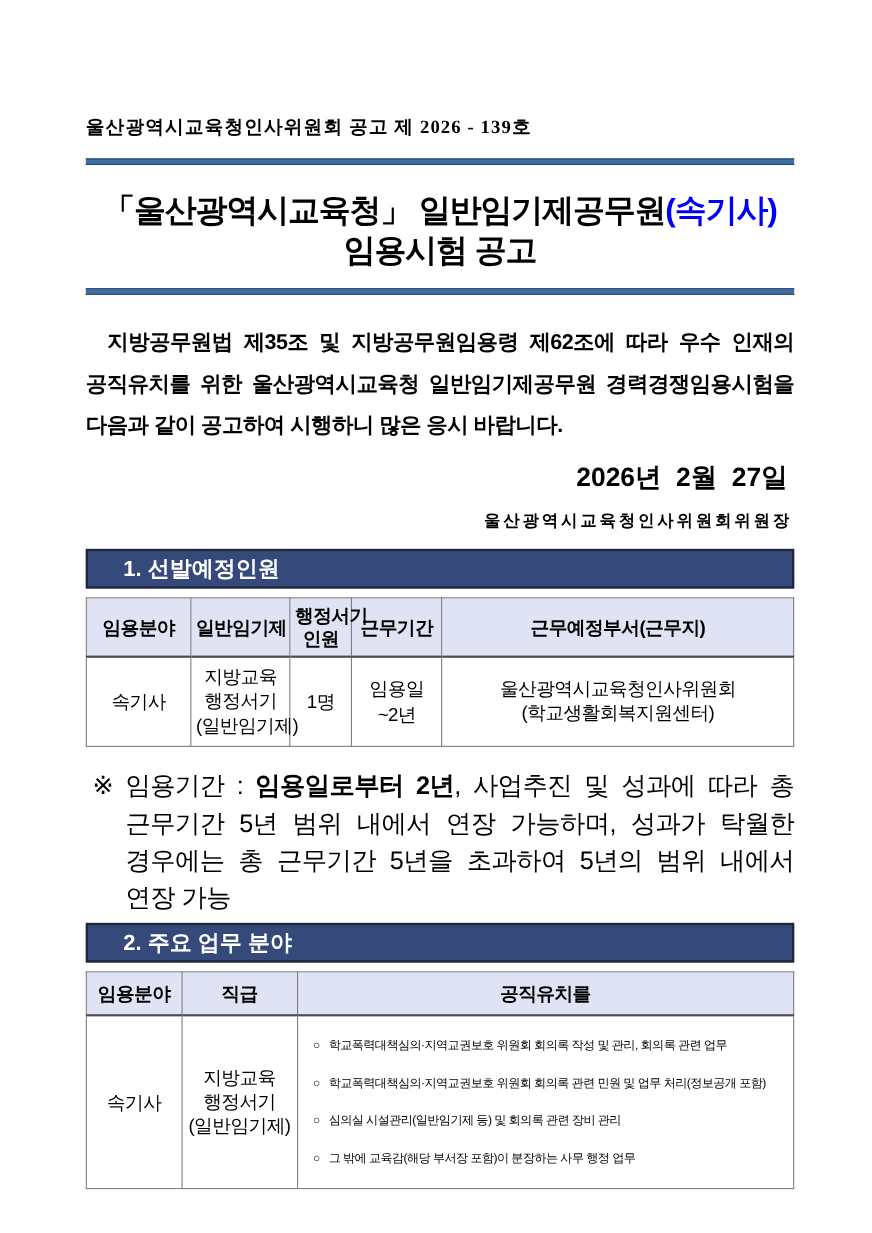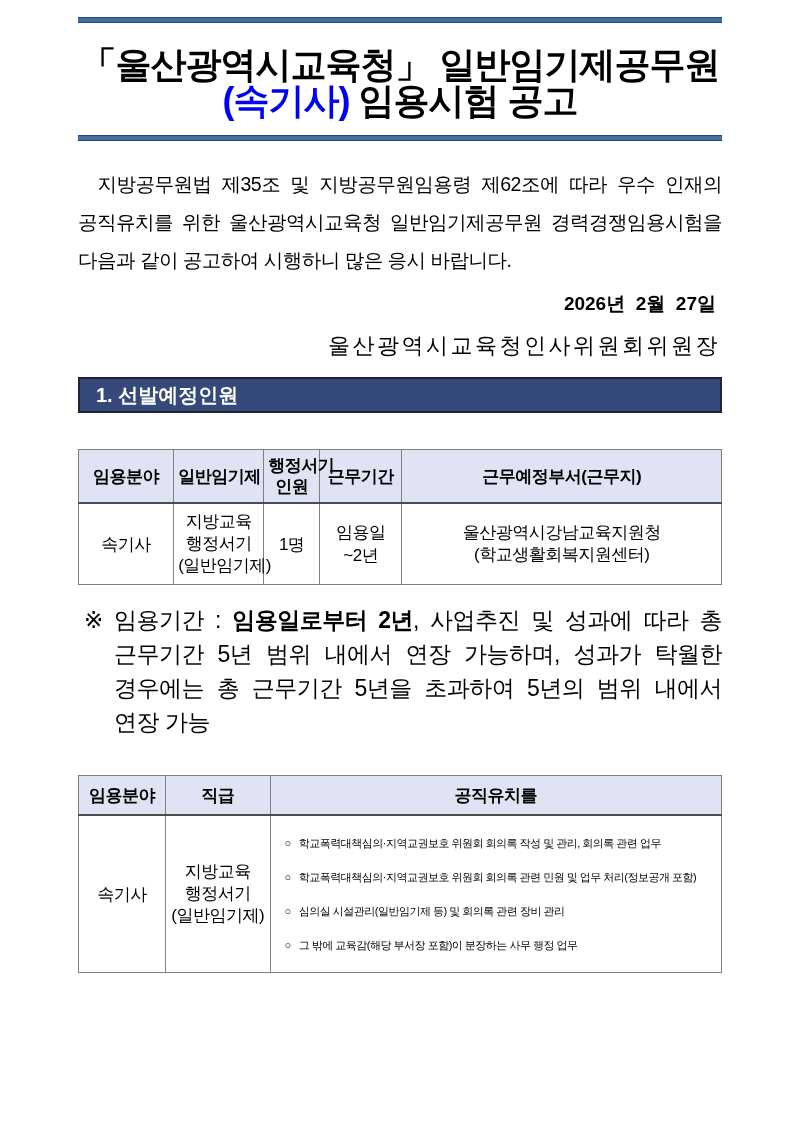--- a/index.html
+++ b/index.html
@@ -26,74 +26,74 @@
     height:4px;
     background:#3f6fa3;
     border-top:1px solid #27486b;
     border-bottom:1px solid #27486b;
   }
   .rule-1{margin-top:17px;}
   .rule-2{margin-top:16px;}
   .main-title{
     margin:24px 0 0 0;
     text-align:center;
-    font-size:36px;
+    font-size:29px;
     font-weight:900;
     letter-spacing:-1px;
     line-height:36px;
     color:#000;
   }
   .main-title .hl{color:#0000f5;}
   .intro{
     margin:24px 0 0 0;
     font-size:19.5px;
-    font-weight:400;
+    font-weight:700;
     line-height:38px;
     text-align:justify;
     text-indent:1em;
     letter-spacing:-0.5px;
     word-break:keep-all;
   }
   .date-line{
     margin-top:12px;
     text-align:right;
-    font-size:19px;
+    font-size:24px;
     font-weight:700;
     white-space:pre;
     padding-right:6px;
   }
   .signer-line{
     margin-top:14px;
     text-align:right;
-    font-size:22px;
-    font-weight:400;
+    font-size:15px;
+    font-weight:700;
     letter-spacing:2.5px;
     padding-right:2px;
   }
   .section-bar{
     margin-top:22px;
     height:36px;
     background:#36497b;
     border:2px solid #1d2637;
     display:flex;
     align-items:center;
-    padding-left:16px;
+    padding-left:32px;
     box-sizing:border-box;
   }
   .section-bar .bar-text{
     color:#ffffff;
     font-size:20px;
     font-weight:800;
     letter-spacing:0;
   }
   .sec1-bar{margin-top:16px;}
   .sec2-bar{margin-top:6px;}
 
   table.doc-table{
-    margin-top:36px;
+    margin-top:8px;
     width:100%;
     border-collapse:collapse;
     table-layout:fixed;
   }
   table.doc-table th, table.doc-table td{
     border:1px solid #7f7f7f;
     text-align:center;
     vertical-align:middle;
     font-size:17px;
     padding:4px 4px;
@@ -141,20 +141,21 @@
   }
   .note .note-bold{font-weight:800;}
   .note .note-marker{margin-right:6px;}
 </style>
 </head>
 <body>
 
 <div class="page">
   <div class="content">
 
+    <div class="doc-number">울산광역시교육청인사위원회 공고 제 2026 - 139호</div>
 
     <div class="rule rule-1"></div>
 
     <h1 class="main-title"><span>「울산광역시교육청」 일반임기제공무원</span><span class="hl">(속기사)</span><span> 임용시험 공고</span></h1>
 
     <div class="rule rule-2"></div>
 
     <p class="intro">지방공무원법 제35조 및 지방공무원임용령 제62조에 따라 우수 인재의 공직유치를 위한 울산광역시교육청 일반임기제공무원 경력경쟁임용시험을 다음과 같이 공고하여 시행하니 많은 응시 바랍니다.</p>
 
     <div class="date-line">2026년  2월  27일</div>
@@ -184,28 +185,31 @@
         </tr>
       </thead>
       <tbody>
         <tr>
           <td class="cell-bold">속기사</td>
           <td class="cell-pre">지방교육
 행정서기
 (일반임기제)</td>
           <td>1명</td>
           <td>임용일~2년</td>
-          <td class="cell-pre">울산광역시강남교육지원청
+          <td class="cell-pre">울산광역시교육청인사위원회
 (학교생활회복지원센터)</td>
         </tr>
       </tbody>
     </table>
 
     <p class="note"><span class="note-marker">※</span><span>임용기간 : </span><span class="note-bold">임용일로부터 2년</span><span>, 사업추진 및 성과에 따라 총 근무기간 5년 범위 내에서 연장 가능하며, 성과가 탁월한 경우에는 총 근무기간 5년을 초과하여 5년의 범위 내에서 연장 가능</span></p>
 
+    <div class="section-bar sec2-bar">
+      <span class="bar-text">2. 주요 업무 분야</span>
+    </div>
 
     <table class="doc-table t2">
       <colgroup>
         <col style="width:13.5%">
           <col style="width:16.3%">
           <col style="width:70.2%">
       </colgroup>
       <thead>
         <tr>
           <th>임용분야</th>

